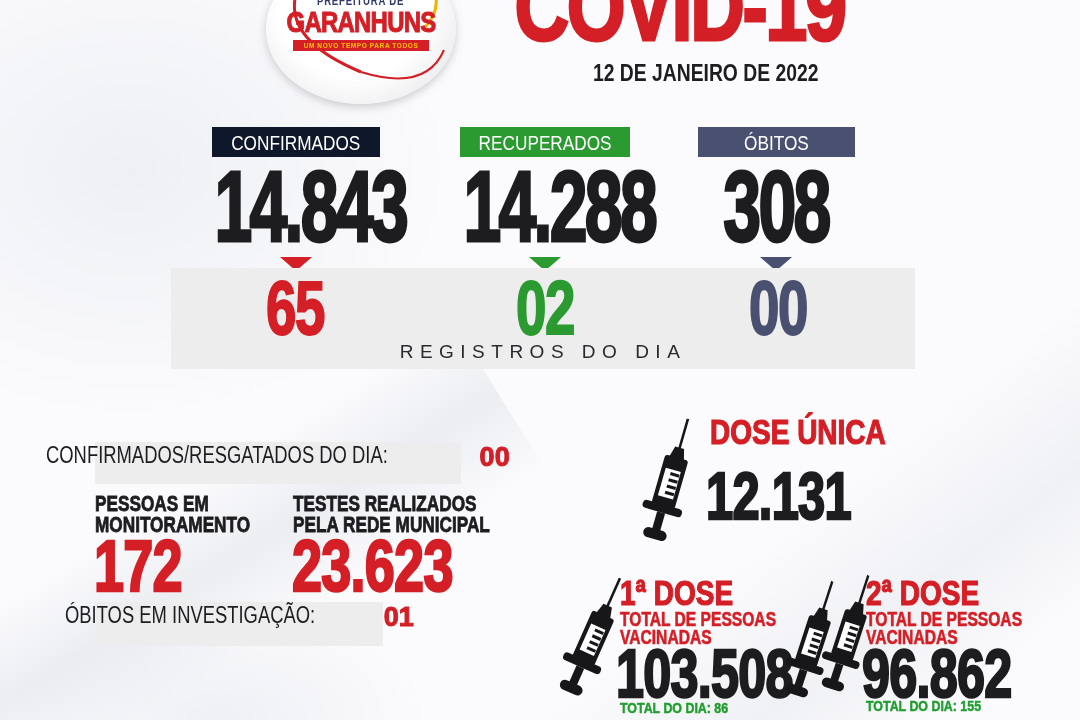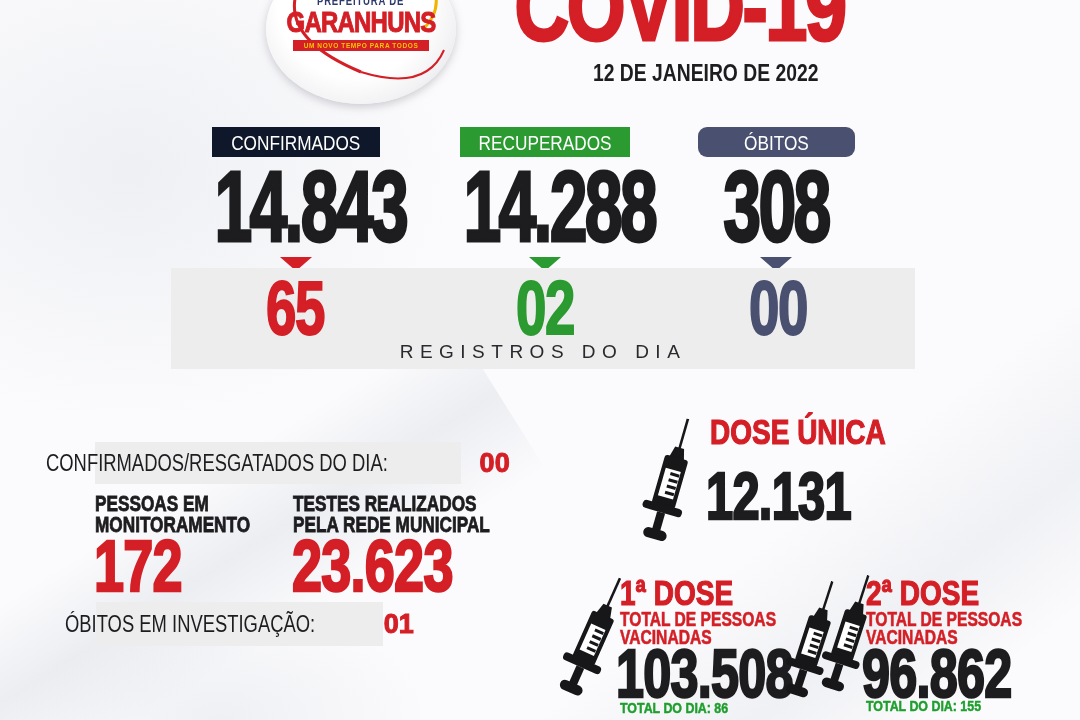--- a/index.html
+++ b/index.html
@@ -45,42 +45,42 @@
   .report-date{position:absolute;left:470px;top:60px;width:348px;text-align:right;
                font-size:23px;font-weight:700;color:#1d1d20;letter-spacing:0px;}
 
   
   .col{position:absolute;top:127px;width:240px;text-align:center;}
   .col-1{left:176px;} .col-2{left:425px;} .col-3{left:656px;}
   .tag{display:inline-block;height:30px;line-height:31px;color:#fff;font-size:21px;font-weight:400;}
   .tag .cxc{transform:scaleX(0.82);}
   .tag-red{background:#0f172a;width:168px;}
   .tag-green{background:#2b9a30;width:170px;}
-  .tag-navy{background:#4a5070;width:157px;border-radius:9px;}
+  .tag-navy{background:#4a5070;width:157px;}
   .big-number{margin-top:0px;height:92px;font-size:100px;line-height:98px;font-weight:700;
               color:#1d1d20;letter-spacing:-4px;-webkit-text-stroke:3px #1d1d20;
               transform:scaleX(0.68);transform-origin:center;}
   .arrow{width:0;height:0;border-left:16px solid transparent;border-right:16px solid transparent;
          border-top:14px solid #000;margin:8px auto 0;}
   .arrow-red{border-top-color:#d41f26;}
   .arrow-green{border-top-color:#2b9a30;}
   .arrow-navy{border-top-color:#4a5070;}
 
   
   .band{position:absolute;left:171px;top:268px;width:744px;height:101px;background:#ededee;}
   .daily{position:absolute;top:0px;width:160px;text-align:center;font-size:76px;line-height:80px;
          font-weight:700;letter-spacing:-2px;transform:scaleX(0.72);transform-origin:center;}
   .daily-red{left:44px;color:#d41f26;-webkit-text-stroke:2px #d41f26;}
   .daily-green{left:294px;color:#2b9a30;-webkit-text-stroke:2px #2b9a30;}
   .daily-navy{left:527px;color:#4a5070;-webkit-text-stroke:2px #4a5070;}
   .registros{position:absolute;left:0;right:0;bottom:6px;text-align:center;
              font-size:19px;color:#2a2a2e;letter-spacing:6.5px;font-weight:400;margin-top:40px;}
 
   
-  .info-box{position:absolute;background:#ededee;display:flex;align-items:center;justify-content:center;gap:6px;}
+  .info-box{position:absolute;background:#ededee;display:flex;align-items:flex-start;justify-content:center;gap:6px;}
   .box1{left:95px;top:442px;width:366px;height:42px;}
   .box2{left:96px;top:602px;width:287px;height:44px;}
   .info-label{font-size:23px;font-weight:400;color:#1d1d20;}
   .info-label .cx{transform:scaleX(0.8);}
   .info-value{font-size:27px;font-weight:700;color:#d41f26;-webkit-text-stroke:1px #d41f26;}
   .two-line-label{position:absolute;font-size:21.5px;line-height:20.5px;font-weight:700;color:#1d1d20;
                   -webkit-text-stroke:0.8px #1d1d20;}
   .lab-mon{left:95px;top:494px;}
   .lab-tests{left:293px;top:494px;}
   .red-big{position:absolute;font-weight:700;color:#d41f26;-webkit-text-stroke:2.5px #d41f26;

